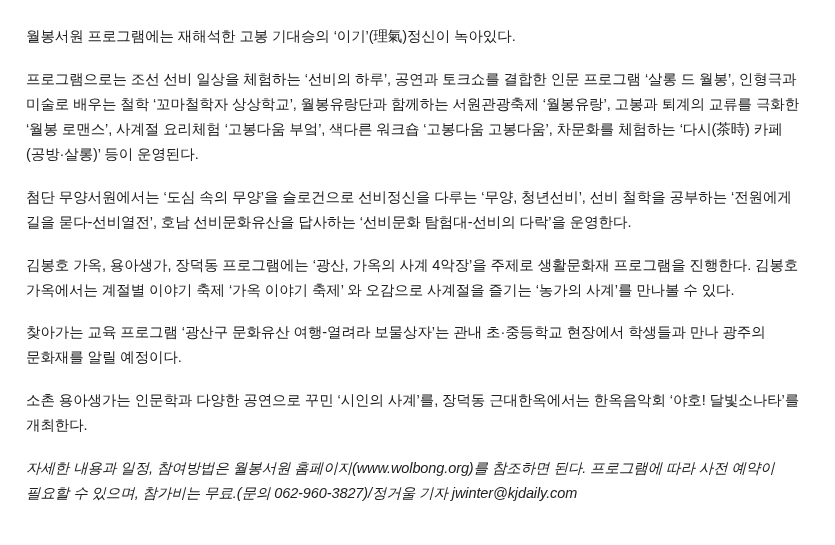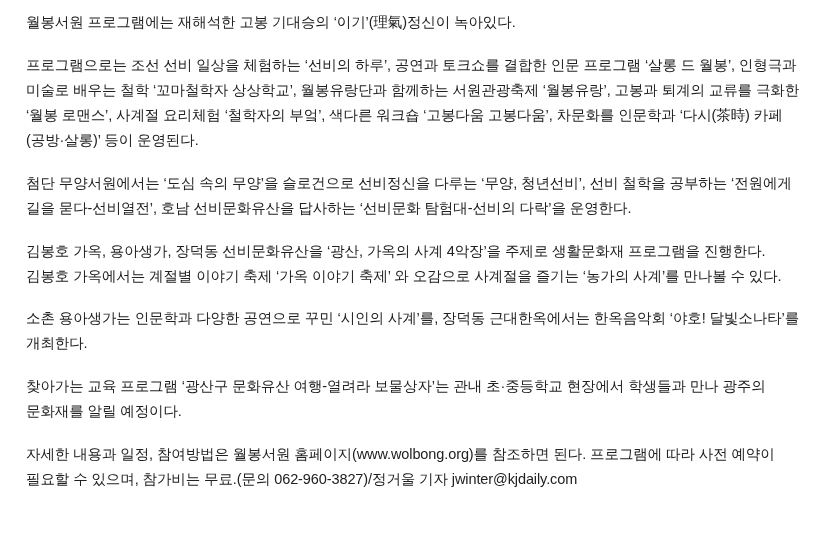--- a/index.html
+++ b/index.html
@@ -10,39 +10,40 @@
   body {
     width: 835px;
     height: 545px;
     font-family: "Liberation Sans", "DejaVu Sans", sans-serif;
     color: #1a1a1a;
     overflow: hidden;
   }
   .article {
     box-sizing: border-box;
     width: 835px;
-    padding: 10px 28px 0 26px;
+    padding: 24px 28px 0 26px;
   }
   .para {
     font-size: 14.5px;
     line-height: 1.72;
     color: #202020;
     margin: 0 0 18px 0;
     letter-spacing: -0.1px;
     word-break: keep-all;
   }
   .para.tight {
     margin-bottom: 11px;
+    font-style: italic;
   }
 </style>
 </head>
 <body>
 
 <div class="article">
   <p class="para">월봉서원 프로그램에는 재해석한 고봉 기대승의 ‘이기’(理氣)정신이 녹아있다.</p>
-  <p class="para">프로그램으로는 조선 선비 일상을 체험하는 ‘선비의 하루’, 공연과 토크쇼를 결합한 인문 프로그램 ‘살롱 드 월봉’, 인형극과 미술로 배우는 철학 ‘꼬마철학자 상상학교’, 월봉유랑단과 함께하는 서원관광축제 ‘월봉유랑’, 고봉과 퇴계의 교류를 극화한 ‘월봉 로맨스’, 사계절 요리체험 ‘철학자의 부엌’, 색다른 워크숍 ‘고봉다움 고봉다움’, 차문화를 인문학과 ‘다시(茶時) 카페(공방·살롱)’ 등이 운영된다.</p>
+  <p class="para">프로그램으로는 조선 선비 일상을 체험하는 ‘선비의 하루’, 공연과 토크쇼를 결합한 인문 프로그램 ‘살롱 드 월봉’, 인형극과 미술로 배우는 철학 ‘꼬마철학자 상상학교’, 월봉유랑단과 함께하는 서원관광축제 ‘월봉유랑’, 고봉과 퇴계의 교류를 극화한 ‘월봉 로맨스’, 사계절 요리체험 ‘고봉다움 부엌’, 색다른 워크숍 ‘고봉다움 고봉다움’, 차문화를 체험하는 ‘다시(茶時) 카페(공방·살롱)’ 등이 운영된다.</p>
   <p class="para">첨단 무양서원에서는 ‘도심 속의 무양’을 슬로건으로 선비정신을 다루는 ‘무양, 청년선비’, 선비 철학을 공부하는 ‘전원에게 길을 묻다-선비열전’, 호남 선비문화유산을 답사하는 ‘선비문화 탐험대-선비의 다락’을 운영한다.</p>
-  <p class="para">김봉호 가옥, 용아생가, 장덕동 선비문화유산을 ‘광산, 가옥의 사계 4악장’을 주제로 생활문화재 프로그램을 진행한다. 김봉호 가옥에서는 계절별 이야기 축제 ‘가옥 이야기 축제’ 와 오감으로 사계절을 즐기는 ‘농가의 사계’를 만나볼 수 있다.</p>
+  <p class="para">김봉호 가옥, 용아생가, 장덕동 프로그램에는 ‘광산, 가옥의 사계 4악장’을 주제로 생활문화재 프로그램을 진행한다. 김봉호 가옥에서는 계절별 이야기 축제 ‘가옥 이야기 축제’ 와 오감으로 사계절을 즐기는 ‘농가의 사계’를 만나볼 수 있다.</p>
+  <p class="para">찾아가는 교육 프로그램 ‘광산구 문화유산 여행-열려라 보물상자’는 관내 초·중등학교 현장에서 학생들과 만나 광주의 문화재를 알릴 예정이다.</p>
   <p class="para">소촌 용아생가는 인문학과 다양한 공연으로 꾸민 ‘시인의 사계’를, 장덕동 근대한옥에서는 한옥음악회 ‘야호! 달빛소나타’를 개최한다.</p>
-  <p class="para">찾아가는 교육 프로그램 ‘광산구 문화유산 여행-열려라 보물상자’는 관내 초·중등학교 현장에서 학생들과 만나 광주의 문화재를 알릴 예정이다.</p>
   <p class="para tight">자세한 내용과 일정, 참여방법은 월봉서원 홈페이지(www.wolbong.org)를 참조하면 된다. 프로그램에 따라 사전 예약이 필요할 수 있으며, 참가비는 무료.(문의 062-960-3827)/정거울 기자 jwinter@kjdaily.com</p>
 
 </div>
 
 </body></html>

